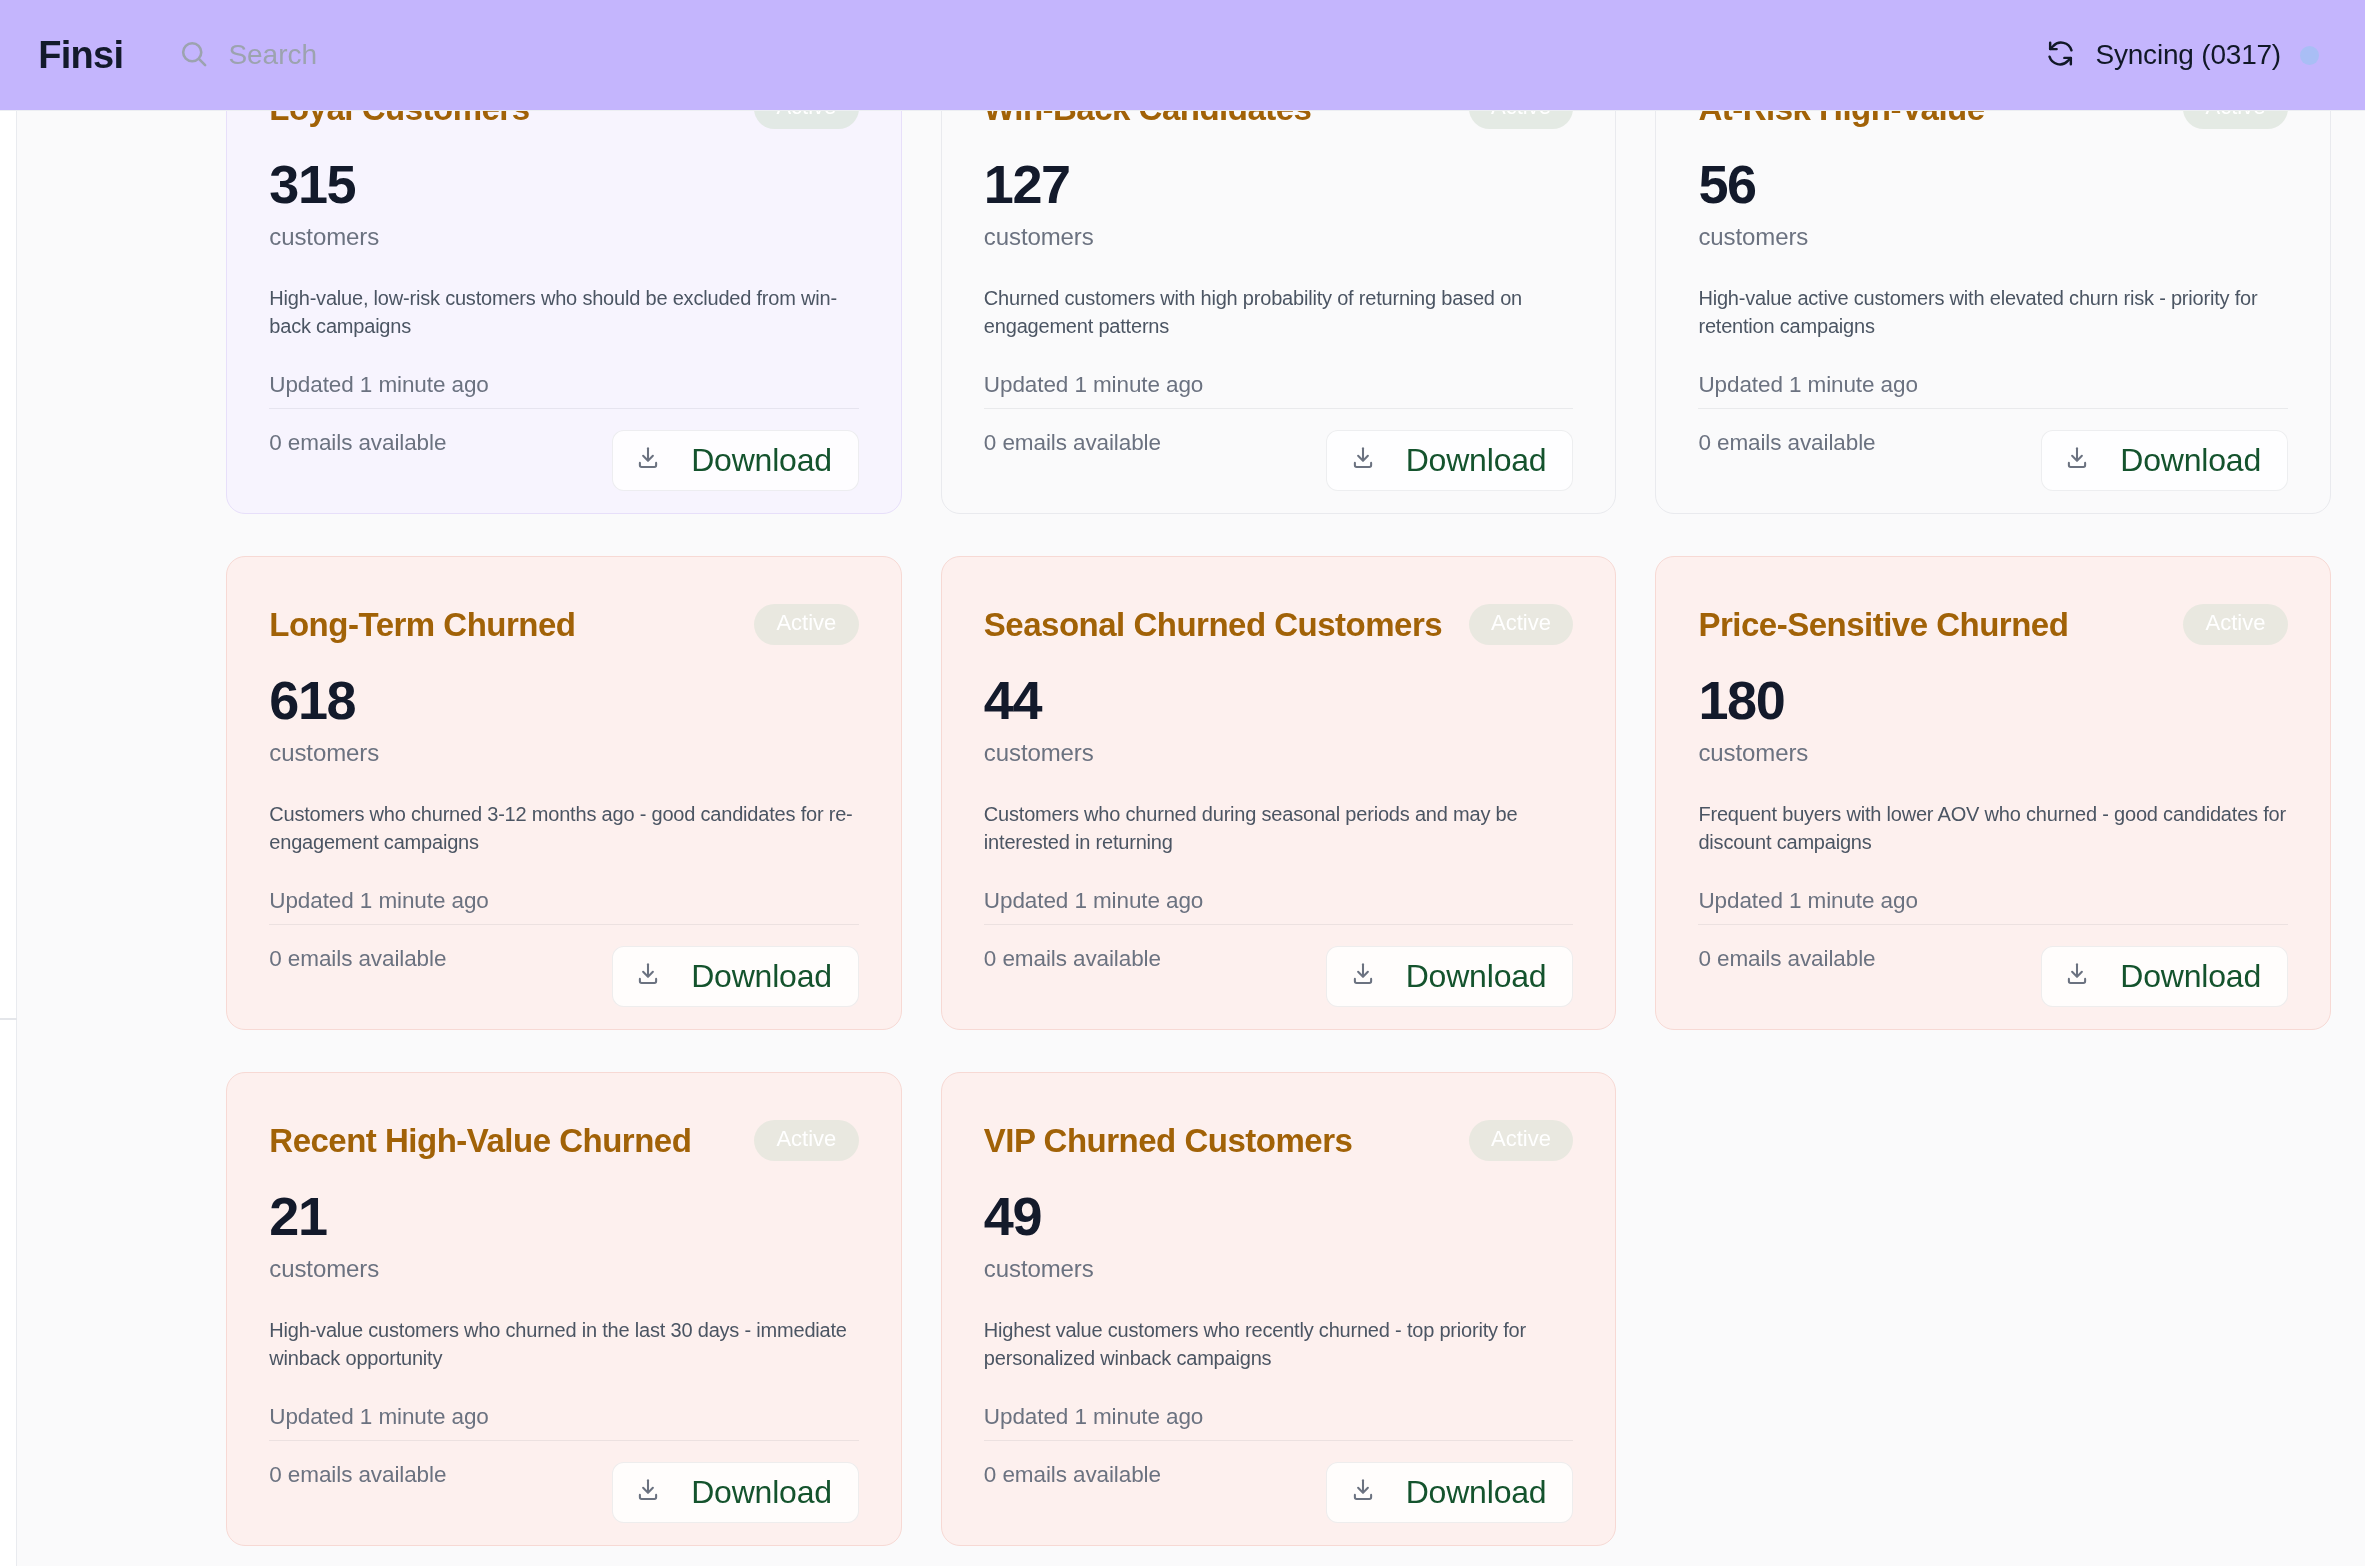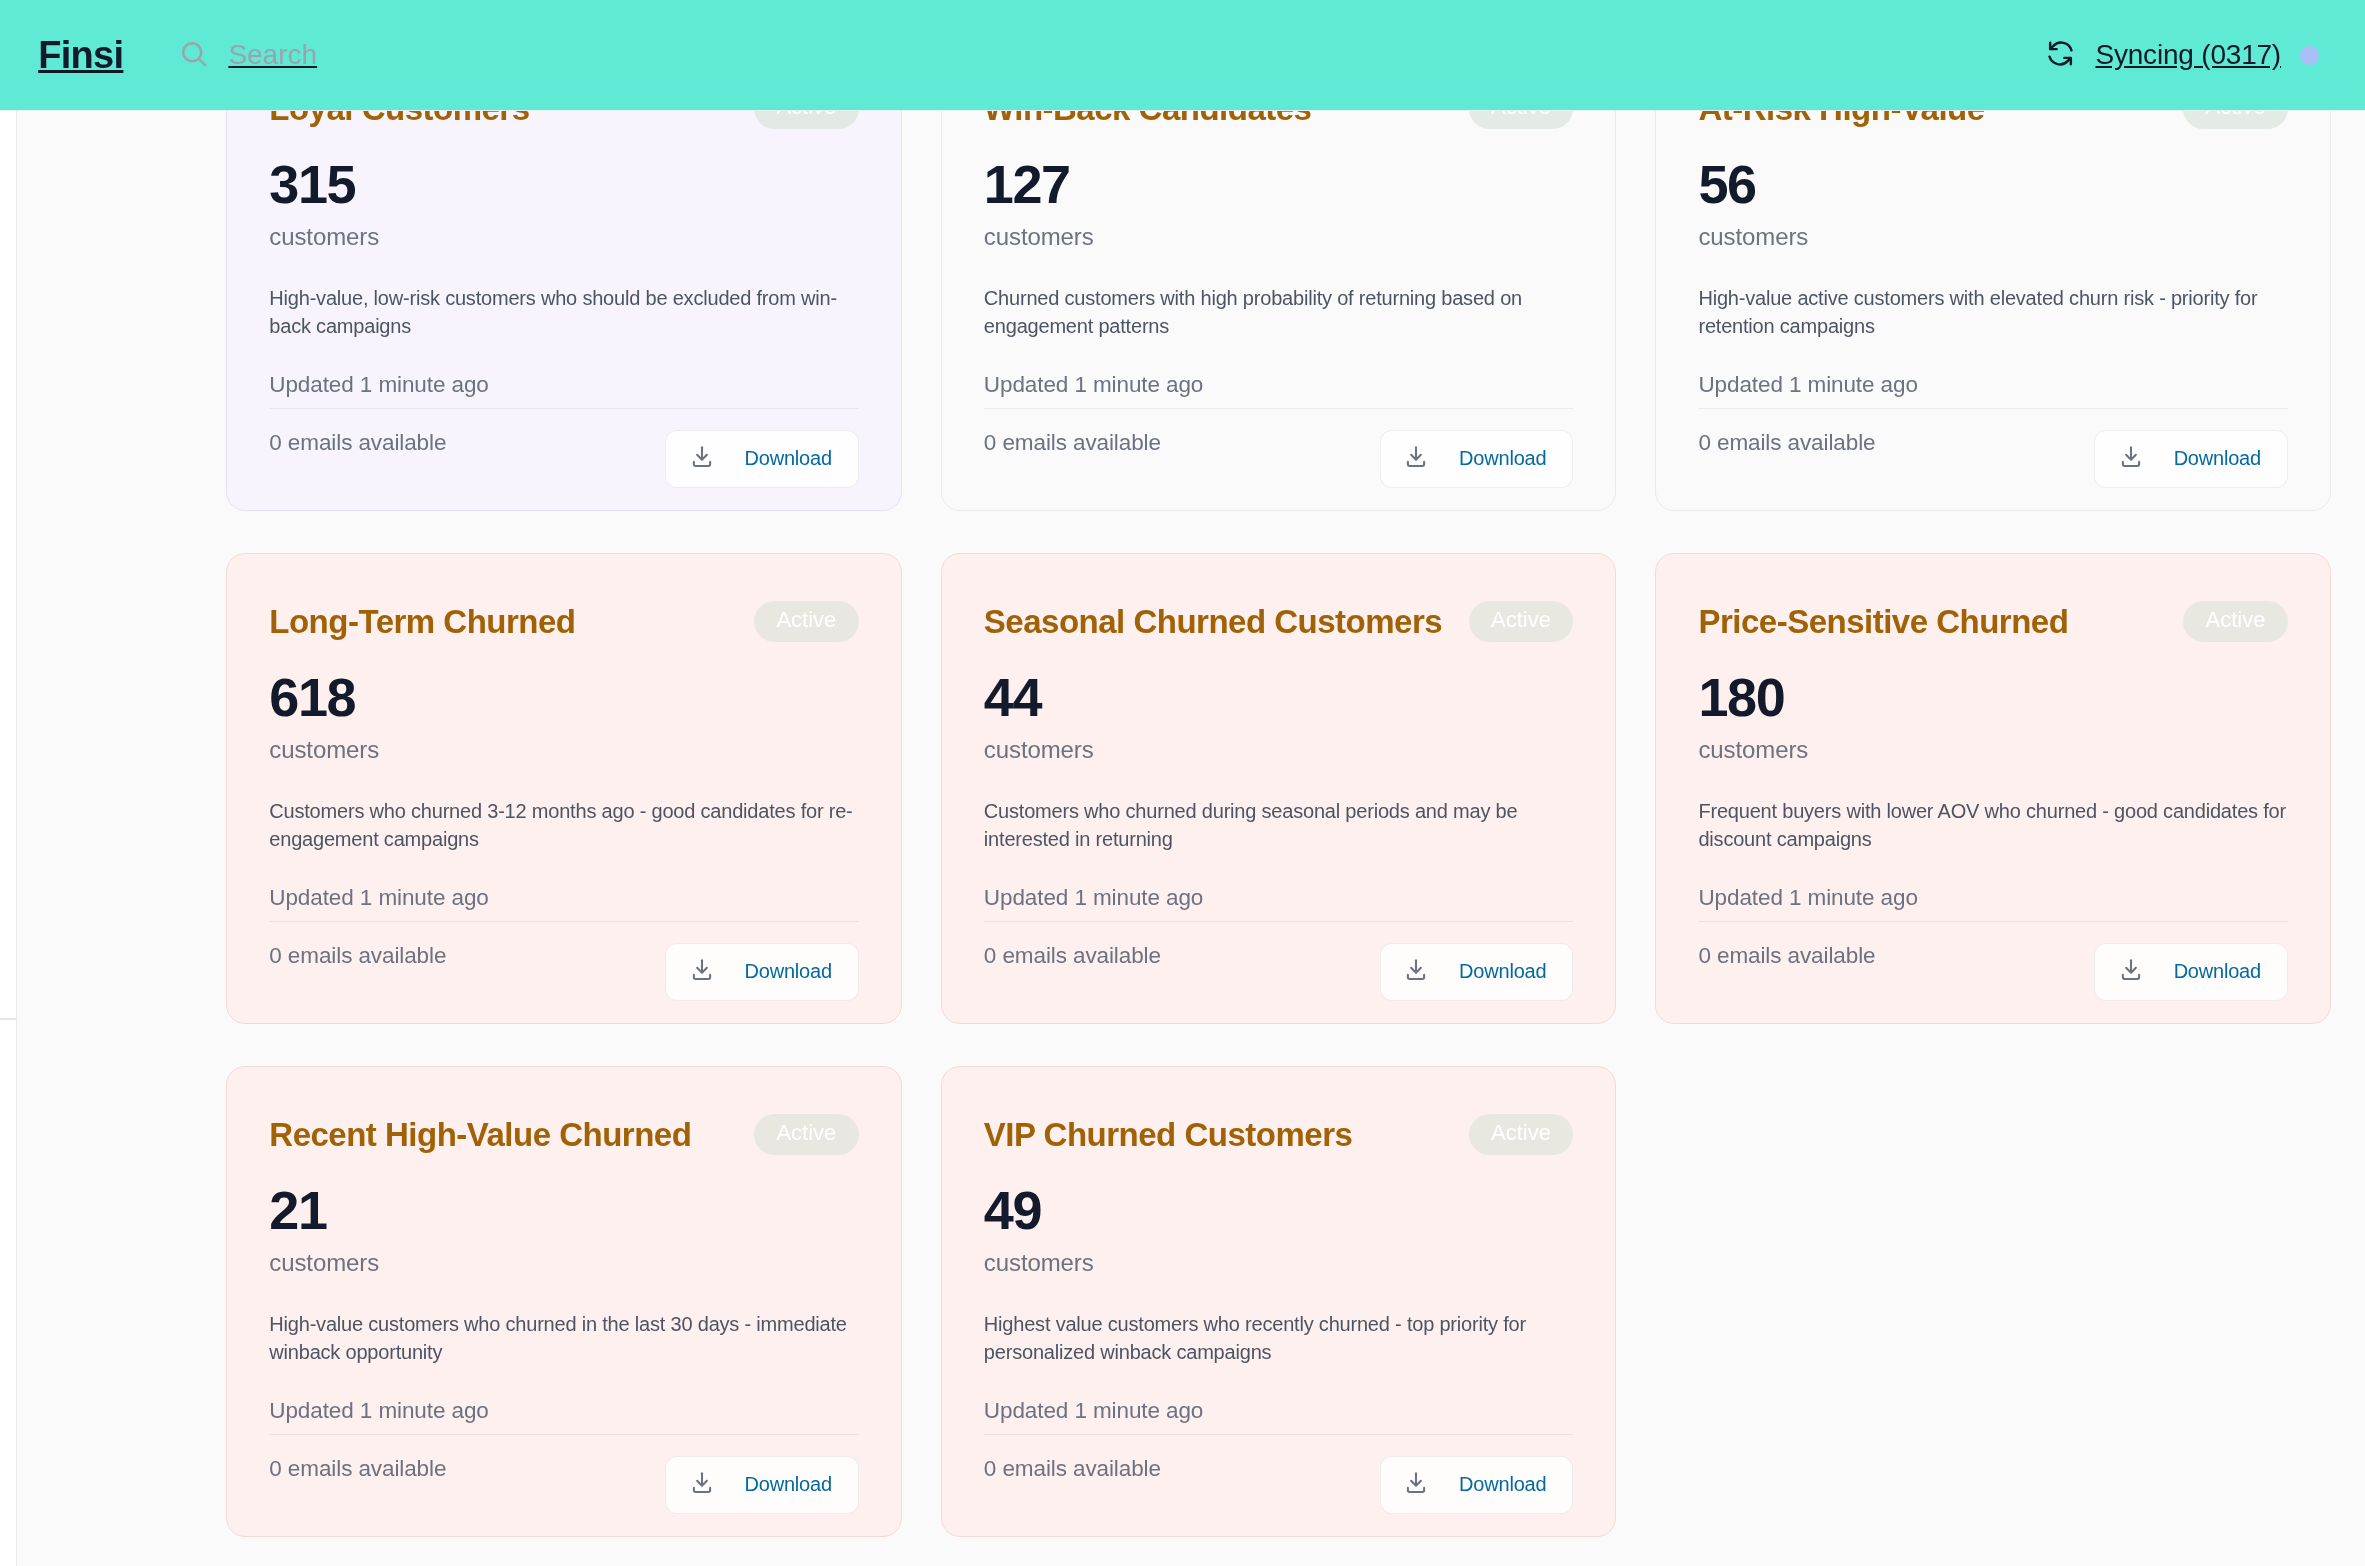--- a/index.html
+++ b/index.html
@@ -23,28 +23,27 @@
     height: 1566px;
     display: flex;
     flex-direction: column;
     background: #FFFFFF;
   }
 
   
   .topbar {
     height: 111px;
     min-height: 111px;
-    background: #5eead4;
+    background: #c4b5fd;
     border-bottom: 1.7px solid #ECEEF2;
     display: flex;
     align-items: center;
     padding: 0 35px 0 33px;
     position: relative;
     z-index: 5;
-    text-decoration: underline;
   }
 
   .brand {
     font-size: 38px;
     font-weight: 700;
     letter-spacing: -0.7px;
     color: #131A2B;
     padding-left: 5.2px;
     padding-right: 55px;
   }
@@ -232,22 +231,22 @@
 
   .dl-btn {
     display: inline-flex;
     align-items: center;
     gap: 30px;
     background: rgba(255, 255, 255, 0.82);
     border: 1.7px solid rgba(17, 24, 39, 0.07);
     border-radius: 12px;
     padding: 13px 26px 14px 22.5px;
     font-family: "Liberation Sans", sans-serif;
-    font-size: 20px;
-    color: #0369a1;
+    font-size: 32px;
+    color: #14532d;
     letter-spacing: -0.2px;
     cursor: pointer;
     line-height: 1;
   }
   .dl-icon { display: block; }
 </style>
 </head>
 <body>
 
 <div class="app">

